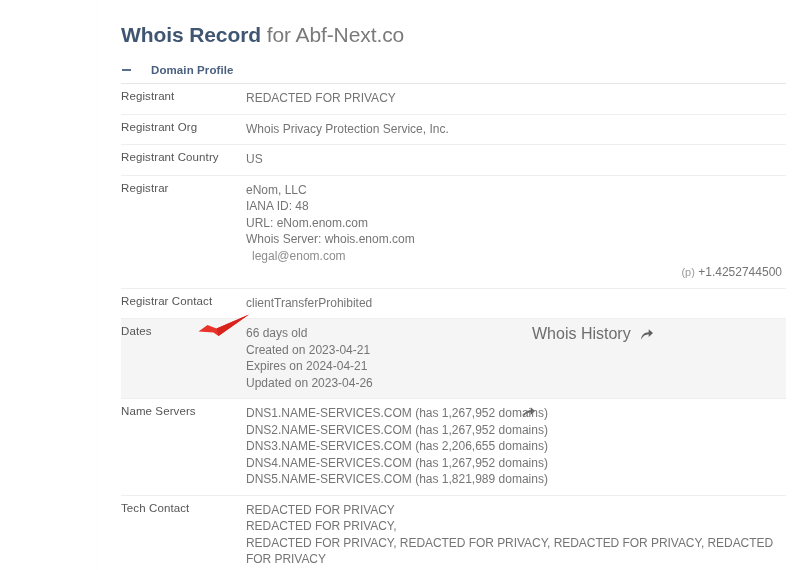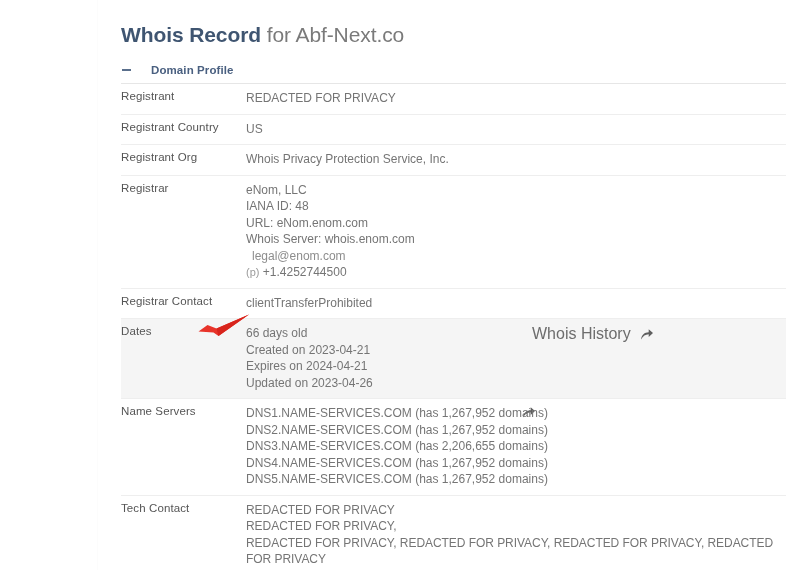--- a/index.html
+++ b/index.html
@@ -118,20 +118,21 @@
   }
   td.v .line { display: block; white-space: nowrap; }
   td.v .line.wrap { white-space: normal; }
   td.v .sub {
     display: block;
     padding-left: 6px;
     color: #8d8d8d;
   }
   td.v .ph {
     display: block;
+    text-align: right;
   }
   td.v .ph .tag {
     color: #9a9a9a;
     font-size: 11px;
   }
   td.v .ph .num { color: #757575; }
 
   
   td.act {
     width: 118px;
@@ -192,30 +193,30 @@
         <tbody>
 
           <tr class="first">
             <th class="k">Registrant</th>
             <td class="v" colspan="2">
               <span class="line">REDACTED FOR PRIVACY</span>
             </td>
           </tr>
 
           <tr>
+            <th class="k">Registrant Org</th>
+            <td class="v" colspan="2">
+              <span class="line">Whois Privacy Protection Service, Inc.</span>
+            </td>
+          </tr>
+
+          <tr>
             <th class="k">Registrant Country</th>
             <td class="v" colspan="2">
               <span class="line">US</span>
-            </td>
-          </tr>
-
-          <tr>
-            <th class="k">Registrant Org</th>
-            <td class="v" colspan="2">
-              <span class="line">Whois Privacy Protection Service, Inc.</span>
             </td>
           </tr>
 
           <tr>
             <th class="k">Registrar</th>
             <td class="v" colspan="2">
               <span class="line">eNom, LLC</span>
               <span class="line">IANA ID: 48</span>
               <span class="line">URL: eNom.enom.com</span>
               <span class="line">Whois Server: whois.enom.com</span>
@@ -249,21 +250,21 @@
             </td>
           </tr>
 
           <tr>
             <th class="k">Name Servers</th>
             <td class="v">
               <span class="line">DNS1.NAME-SERVICES.COM (has 1,267,952 domains)</span>
               <span class="line">DNS2.NAME-SERVICES.COM (has 1,267,952 domains)</span>
               <span class="line">DNS3.NAME-SERVICES.COM (has 2,206,655 domains)</span>
               <span class="line">DNS4.NAME-SERVICES.COM (has 1,267,952 domains)</span>
-              <span class="line">DNS5.NAME-SERVICES.COM (has 1,267,952 domains)</span>
+              <span class="line">DNS5.NAME-SERVICES.COM (has 1,821,989 domains)</span>
             </td>
             <td class="act icon-only">
               <span class="share-icon">
                 <svg viewBox="0 0 14 13" xmlns="http://www.w3.org/2000/svg">
                   <path d="M1 11.6 C1.5 6.6 4.6 4.3 8.7 4.15 L8.7 1.3 L13 5.1 L8.7 8.9 L8.7 6.2 C5.4 6.35 3.1 7.9 1 11.6 Z" fill="#5f5f5f"></path>
                 </svg>
               </span>
             </td>
           </tr>
 

